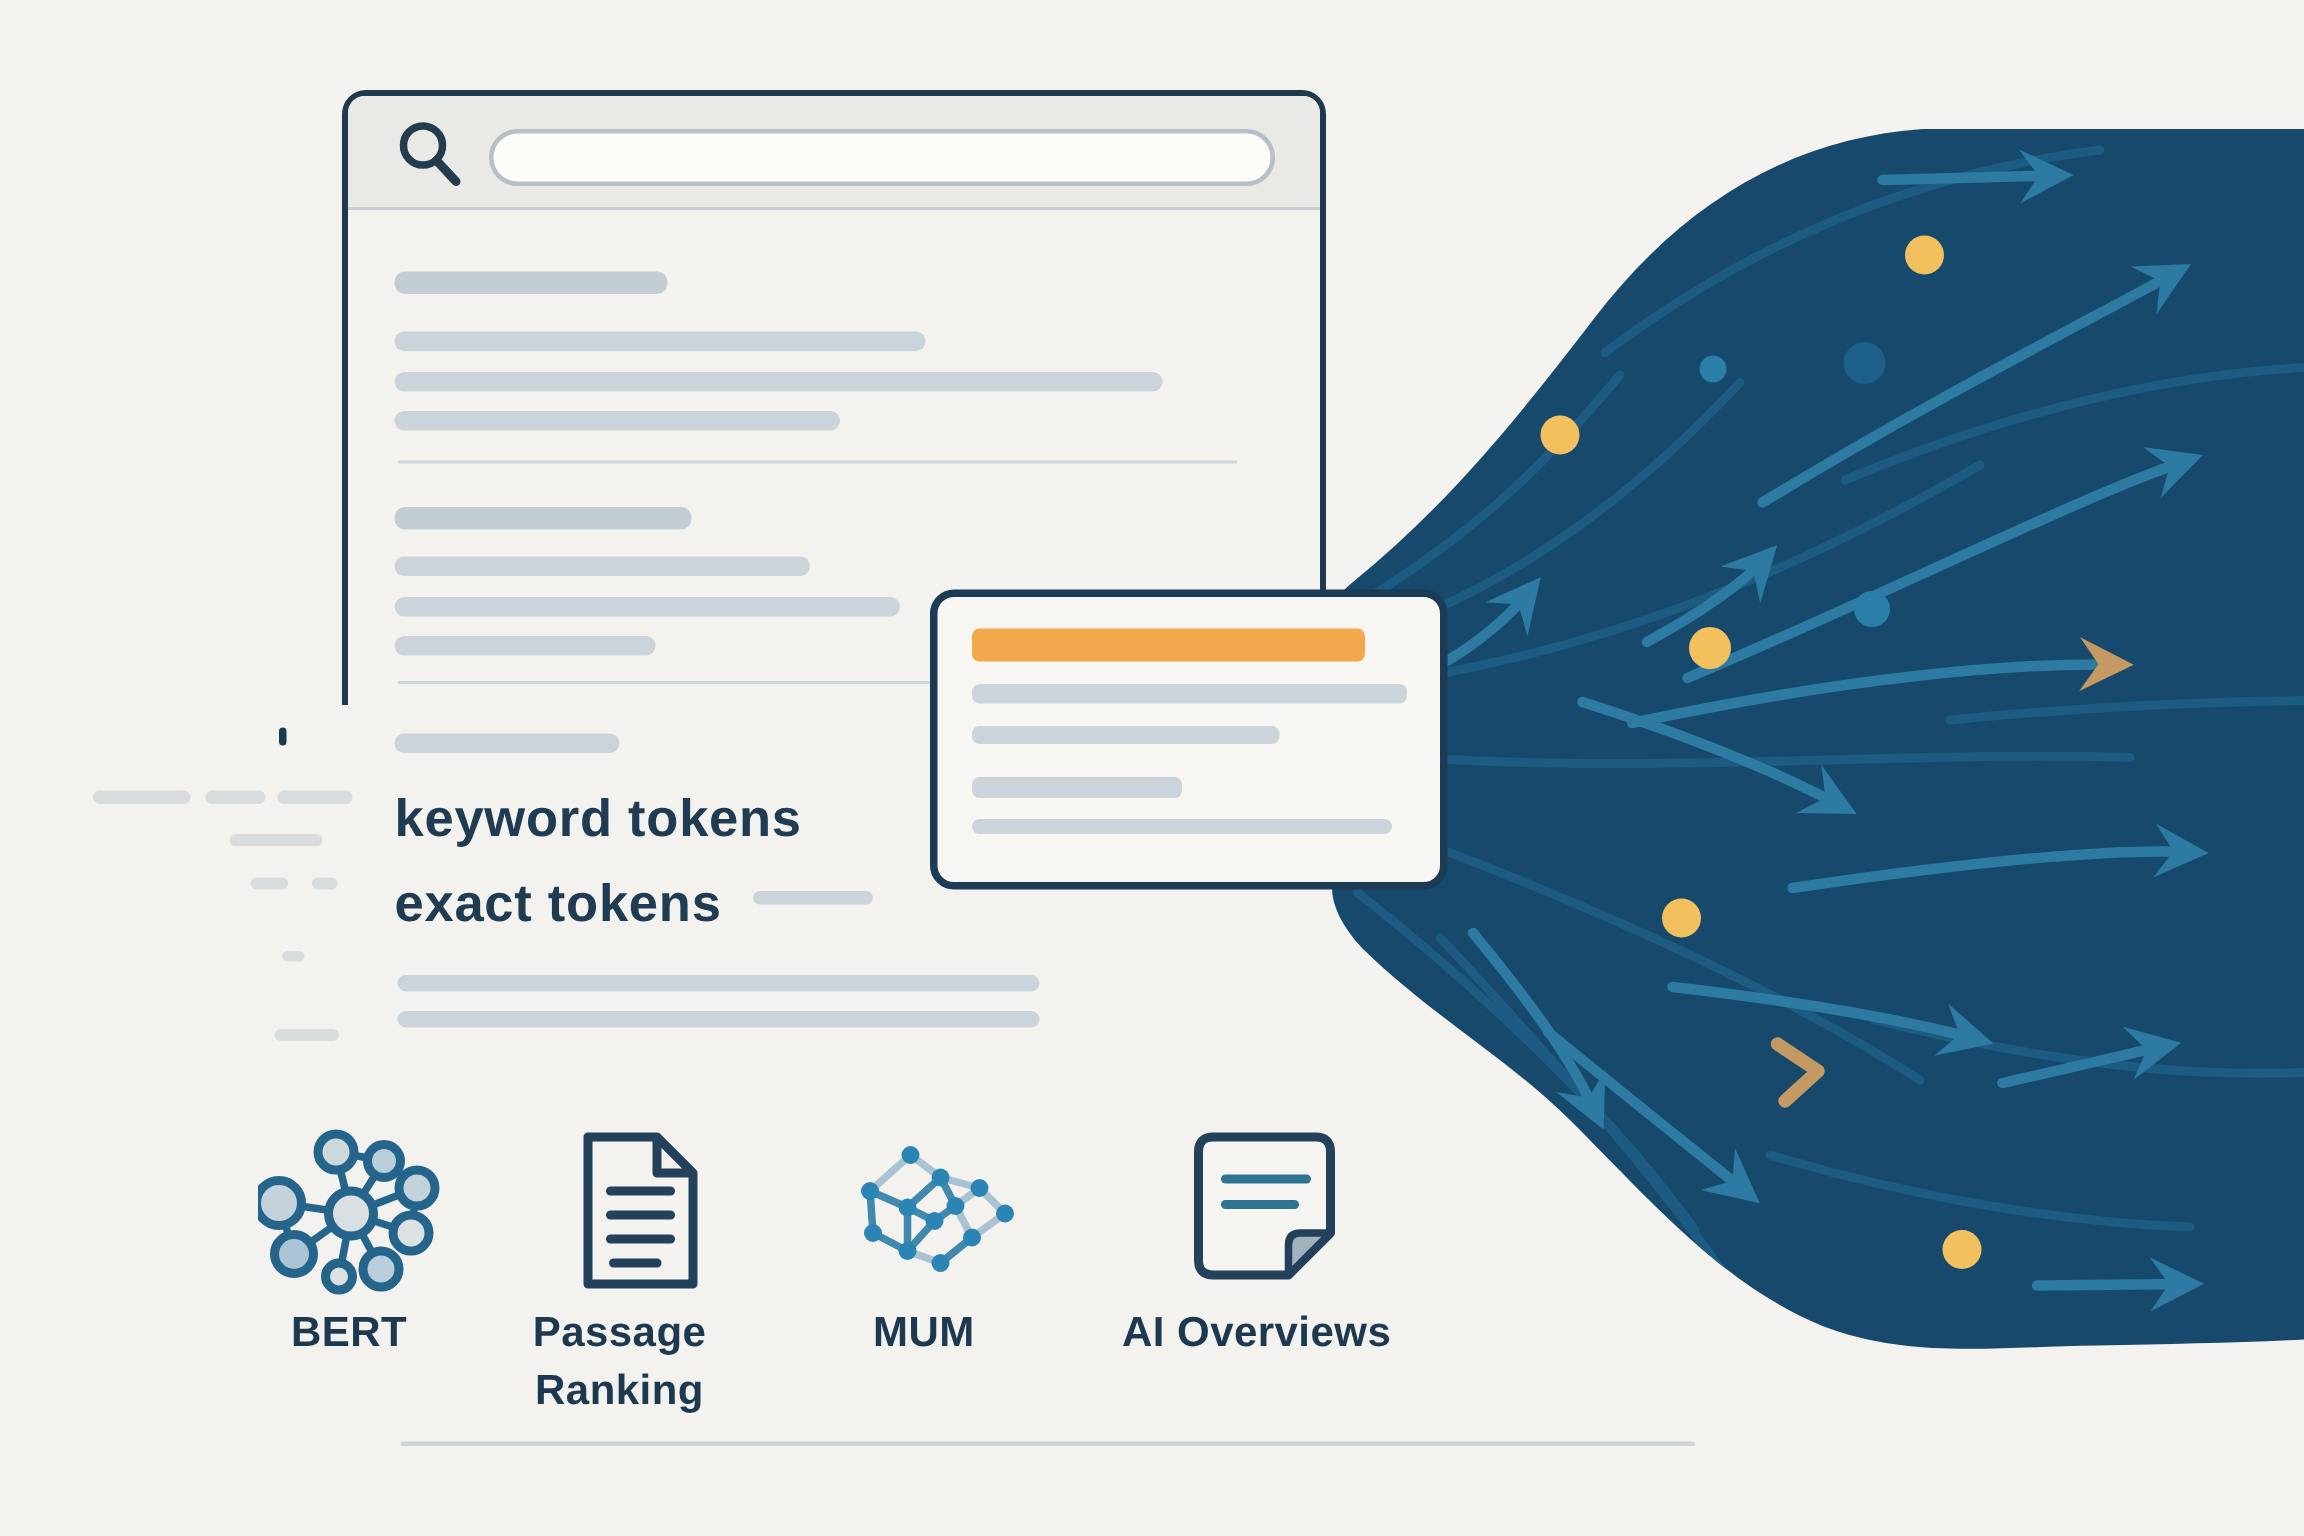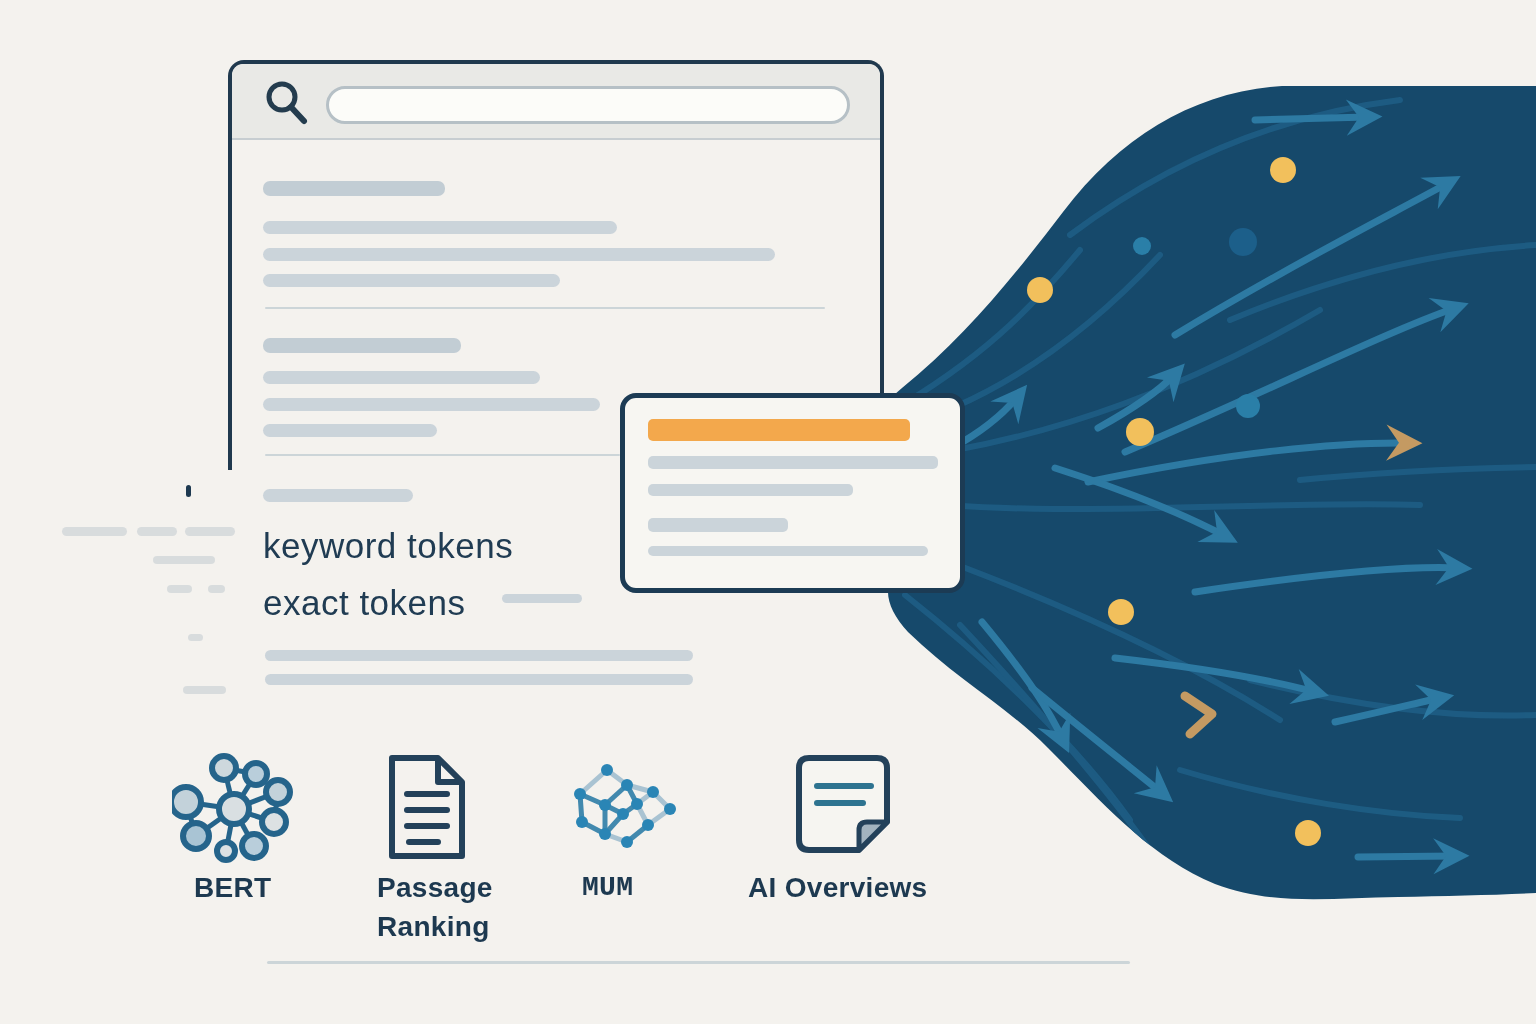--- a/index.html
+++ b/index.html
@@ -48,35 +48,35 @@
     position:absolute;left:94px;top:22px;width:524px;height:38px;
     border-radius:19px;background:#fcfcf9;border:3px solid #b6c0c6;
   }
   
   .sk{position:absolute;border-radius:7px;background:var(--skeleton);z-index:4;}
   .sk.dark{background:var(--skeleton-dark);}
   .divider{position:absolute;height:2px;background:var(--divider);z-index:4;border-radius:1px;}
   .dash{position:absolute;border-radius:5px;background:#d8dcdd;z-index:4;}
   
   .big-word{
-    position:absolute;z-index:4;font-size:35px;font-weight:400;
+    position:absolute;z-index:4;font-size:35px;font-weight:700;
     color:#203c53;letter-spacing:0.5px;text-align:right;
   }
   
   .card{
     left:620px;top:393px;width:345px;height:200px;z-index:6;
     border:5px solid #1c3b54;border-radius:16px;background:#f7f6f2;
   }
   .card .bar{position:absolute;border-radius:5px;}
   
   .funnel{left:0;top:0;z-index:2;}
   
   .milestone-label{
     position:absolute;z-index:4;font-size:28px;font-weight:700;
-    color:var(--text-navy);letter-spacing:0.3px;line-height:39px;
+    color:var(--text-navy);letter-spacing:0.3px;line-height:39px;text-align:center;
   }
   .icon-box{position:absolute;z-index:4;}
   .bottom-rule{position:absolute;left:267px;top:961px;width:863px;height:3px;
     background:var(--divider);z-index:4;border-radius:2px;}
 </style>
 </head>
 <body>
 
 <div class="abs window">
   <div class="window-header">
@@ -225,21 +225,21 @@
 <svg class="icon-box" style="left:382px;top:752px;" width="90" height="110" viewBox="0 0 90 110">
   <path d="M10,6 H56 L80,30 V104 H10 Z" fill="none" stroke="#23415a" stroke-width="6" stroke-linejoin="round"></path>
   <path d="M56,6 V30 H80" fill="none" stroke="#23415a" stroke-width="6" stroke-linejoin="round"></path>
   <g stroke="#23415a" stroke-width="6" stroke-linecap="round">
     <line x1="25" y1="42" x2="65" y2="42"></line>
     <line x1="25" y1="58" x2="65" y2="58"></line>
     <line x1="25" y1="74" x2="65" y2="74"></line>
     <line x1="27" y1="90" x2="56" y2="90"></line>
   </g>
 </svg>
-<div class="milestone-label" style="left:377px;top:868px;width:130px;">Passage Ranking</div>
+<div class="milestone-label" style="left:348px;top:868px;width:130px;">Passage Ranking</div>
 
 <svg class="icon-box" style="left:565px;top:752px;" width="120" height="110" viewBox="0 0 120 110">
   <g stroke="#a9c3d2" stroke-width="5" stroke-linecap="round">
     <line x1="42" y1="18" x2="62" y2="33"></line>
       <line x1="62" y1="33" x2="88" y2="40"></line>
     <line x1="88" y1="40" x2="105" y2="57"></line>
       <line x1="15" y1="42" x2="42" y2="18"></line>
     <line x1="72" y1="52" x2="83" y2="73"></line>
       <line x1="83" y1="73" x2="105" y2="57"></line>
     <line x1="40" y1="82" x2="62" y2="90"></line>
@@ -265,21 +265,21 @@
       <circle cx="88" cy="40" r="6"></circle>
       <circle cx="72" cy="52" r="6"></circle>
     <circle cx="58" cy="62" r="6"></circle>
       <circle cx="17" cy="70" r="6"></circle>
       <circle cx="40" cy="82" r="6"></circle>
     <circle cx="83" cy="73" r="6"></circle>
       <circle cx="105" cy="57" r="6"></circle>
       <circle cx="62" cy="90" r="6"></circle>
   </g>
 </svg>
-<div class="milestone-label" style="left:582px;top:868px;font-family:Liberation Mono, monospace;">MUM</div>
+<div class="milestone-label" style="left:582px;top:868px;">MUM</div>
 
 <svg class="icon-box" style="left:795px;top:750px;" width="100" height="110" viewBox="0 0 100 110">
   <path d="M14,8 H82 Q92,8 92,18 V72 L64,100 H14 Q4,100 4,90 V18 Q4,8 14,8 Z" fill="#f6f5f1" stroke="#23415a" stroke-width="6" stroke-linejoin="round"></path>
   <path d="M64,100 V80 Q64,72 72,72 H92 Z" fill="#a2b3bf" stroke="#23415a" stroke-width="5" stroke-linejoin="round"></path>
   <g stroke="#2e7390" stroke-width="6" stroke-linecap="round">
     <line x1="22" y1="36" x2="76" y2="36"></line>
     <line x1="22" y1="53" x2="68" y2="53"></line>
   </g>
 </svg>
 <div class="milestone-label" style="left:748px;top:868px;">AI Overviews</div>

